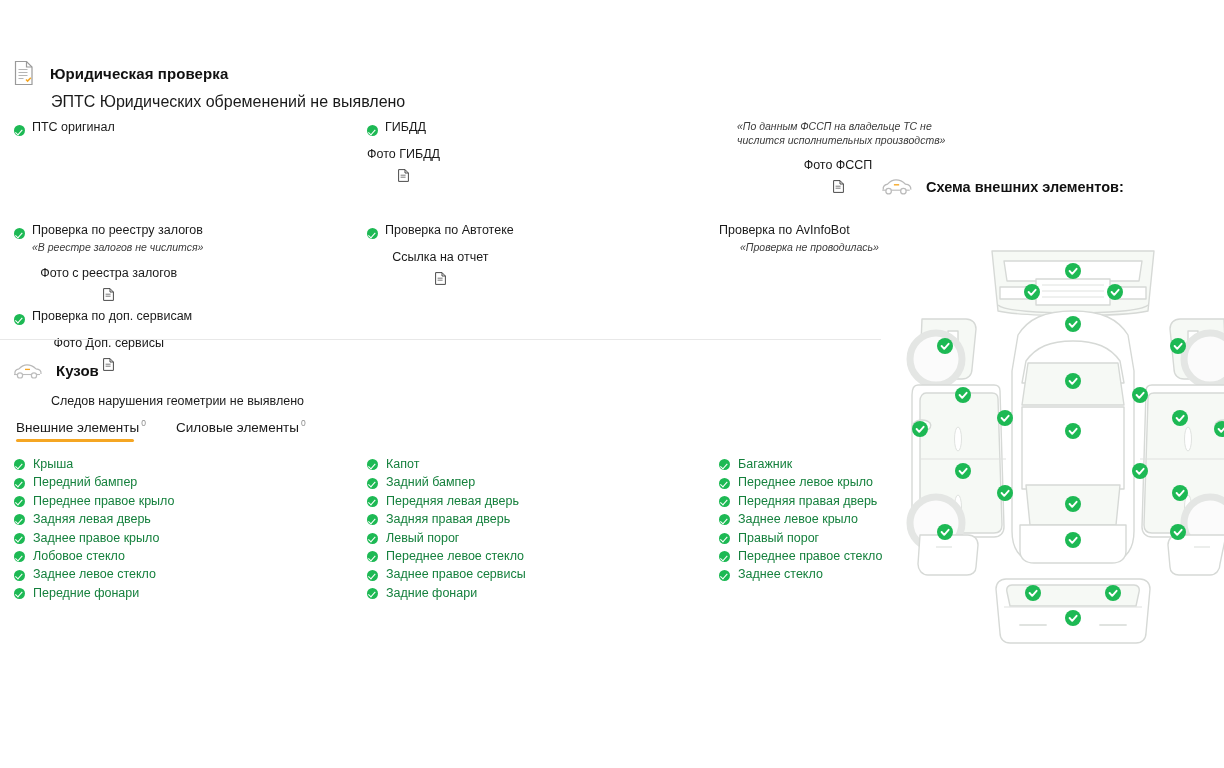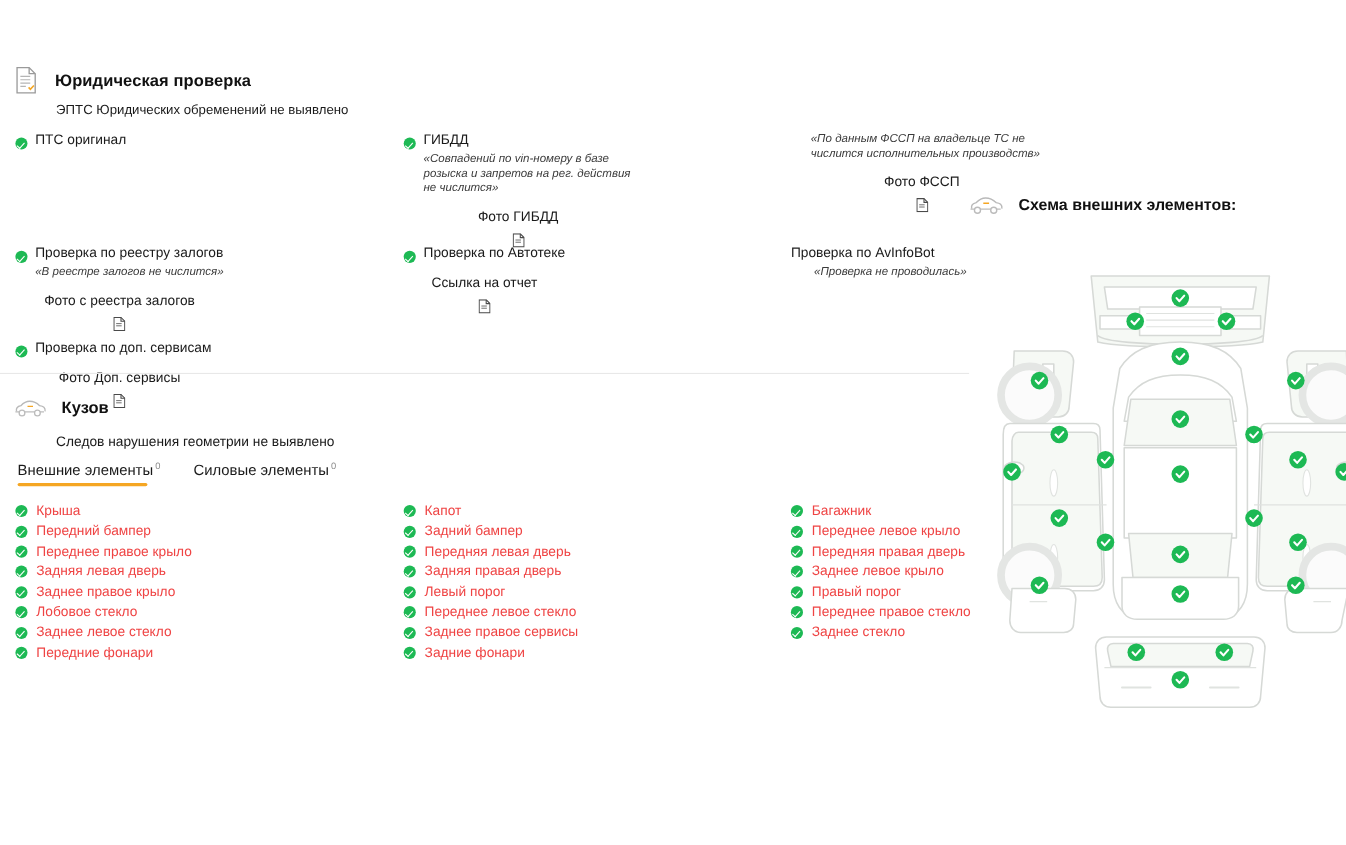--- a/index.html
+++ b/index.html
@@ -69,21 +69,21 @@
     left: 14px; top: 60px;
     display: flex; align-items: center; gap: 16px;
   }
   .legal-title {
     font-size: 15px; font-weight: bold; letter-spacing: .1px;
     color: #111;
   }
   .legal-sub {
     position: absolute;
     left: 51px; top: 93px;
-    font-size: 12px; color: #1a1a1a;
+    font-size: 16px; color: #1a1a1a;
   }
 
   .col-a { position: absolute; left: 14px; }
   .col-b { position: absolute; left: 367px; }
   .col-c { position: absolute; left: 719px; }
 
   .legal-r1 { top: 118px; }
   .legal-r2 { top: 221px; }
 
   
@@ -126,21 +126,21 @@
     height: 2.5px; background: #f5a623;
     border-radius: 2px;
   }
 
   .parts-col { position: absolute; top: 455px; }
   .parts-col.a { left: 14px; }
   .parts-col.b { left: 367px; }
   .parts-col.c { left: 719px; }
   .part-row {
     display: flex; align-items: center; gap: 8px;
-    font-size: 12.5px; line-height: 18.4px; color: #ef4444;
+    font-size: 12.5px; line-height: 18.4px; color: #15803d;
     height: 18.4px;
   }
 
   
   .scheme-head {
     position: absolute; left: 880px; top: 177px;
     display: flex; align-items: center; gap: 14px;
   }
   .scheme-title { font-size: 14.5px; font-weight: bold; color: #111; }
   .scheme-canvas { position: absolute; left: 900px; top: 235px; }
@@ -170,21 +170,20 @@
       <span class="check"></span>
       <span>ПТС оригинал</span>
     </div>
   </div>
 
   <div class="col-b legal-r1">
     <div class="row">
       <span class="check"></span>
       <span>ГИБДД</span>
     </div>
-    <div class="quote" style="width:190px">«Совпадений по vin-номеру в базе розыска и запретов на рег. действия не числится»</div>
     <div class="photo-link">
       <span>Фото ГИБДД</span>
       <span>
         <svg class="doc-mini" width="11" height="13" viewBox="0 0 11 13">
           <path d="M.6.6h6.4L10.4 4v8.4H.6z" fill="#fff" stroke="#4a4a4a" stroke-width="1"></path>
           <path d="M7 .6V4h3.4" fill="none" stroke="#4a4a4a" stroke-width="1"></path>
           <path d="M2.6 6.2h5M2.6 8.2h5" stroke="#6d6d6d" stroke-width=".9"></path>
         </svg>
       </span>
     </div>

